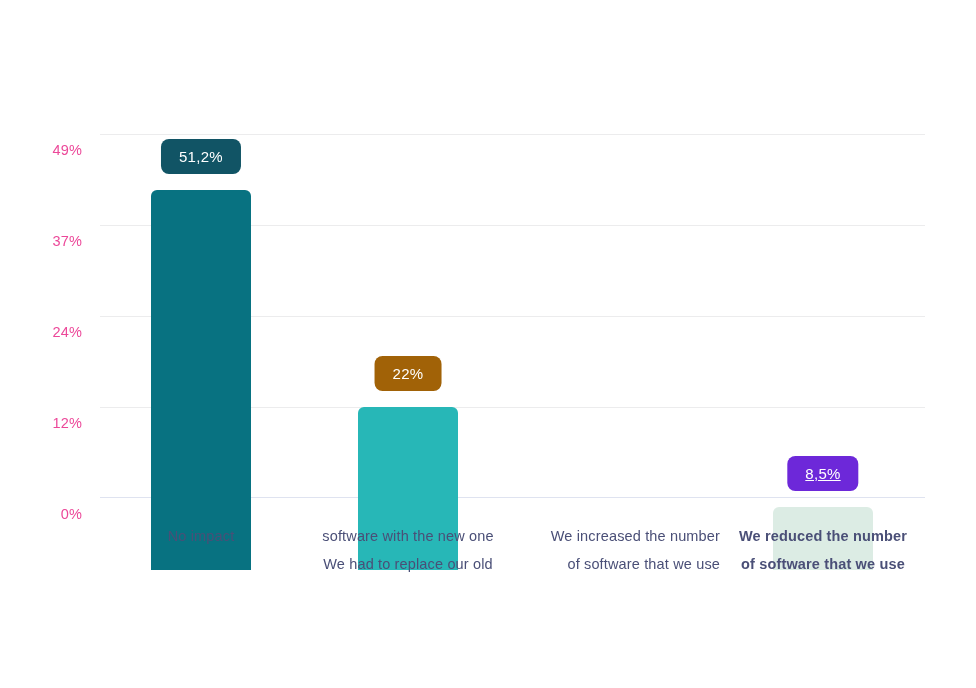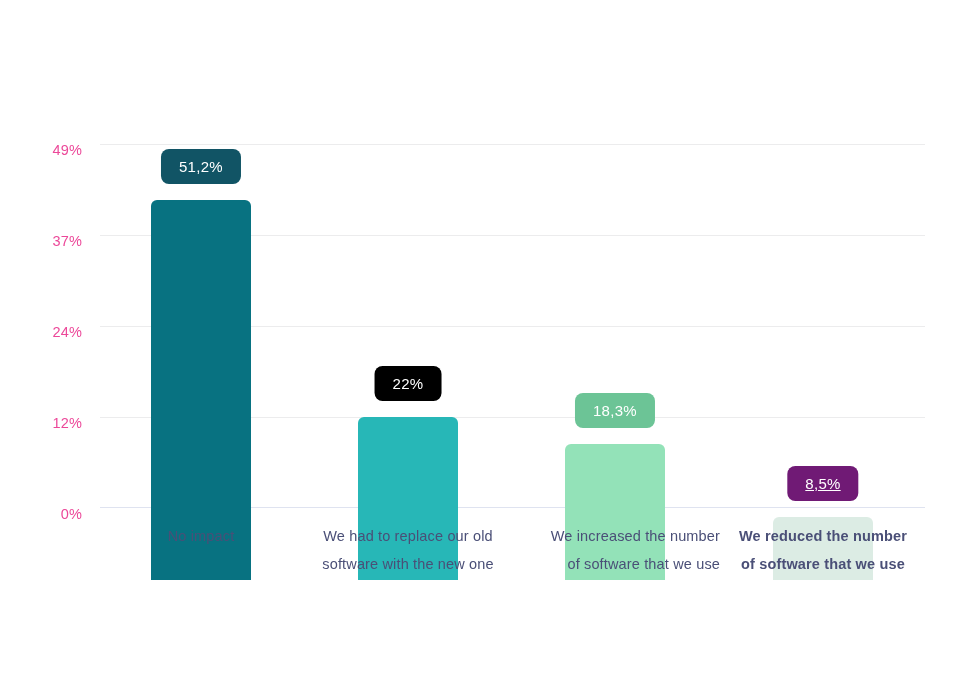--- a/index.html
+++ b/index.html
@@ -18,21 +18,21 @@
     position: relative;
     width: 976px;
     height: 688px;
     background: #ffffff;
   }
 
   
   #plot-area {
     position: absolute;
     left: 100px;
-    top: 144px;          
+    top: 134px;          
     width: 825px;        
     height: 436px;       
   }
 
   .gridline {
     position: absolute;
     left: 0;
     width: 100%;
     height: 1px;
     background: #ececed;
@@ -132,44 +132,40 @@
     <div class="gridline" style="top:273px;"></div>
     <div class="gridline baseline" style="top:363px;"></div>
 
     <div class="bar-group" style="left:51px; height:364px;">
       <div class="bar" style="height:380px; background:#087281;"></div>
       <div class="value-badge" style="bottom:396px; background:#115465;">51,2%</div>
     </div>
 
     <div class="bar-group" style="left:258px; height:364px;">
       <div class="bar" style="height:163px; background:#27b7b7;"></div>
-      <div class="value-badge" style="bottom:179px; background:#000000;margin-top:31px;">22%</div>
+      <div class="value-badge" style="bottom:179px; background:#a16207;margin-top:31px;">22%</div>
     </div>
 
-    <div class="bar-group" style="left:465px; height:364px;">
-      <div class="bar" style="height:136px; background:#93e2b8;"></div>
-      <div class="value-badge" style="bottom:152px; background:#6cc496;">18,3%</div>
-    </div>
 
     <div class="bar-group" style="left:673px; height:364px;">
       <div class="bar" style="height:63px; background:#dcece4;"></div>
-      <div class="value-badge" style="bottom:79px; background:#701a75;text-decoration:underline;">8,5%</div>
+      <div class="value-badge" style="bottom:79px; background:#6d28d9;text-decoration:underline;">8,5%</div>
     </div>
 
   </div>
 
   <div id="x-axis">
 
     <div class="xlabel" style="left:96px;">
       <span class="line">No impact</span>
     </div>
 
     <div class="xlabel" style="left:303px;">
+      <span class="line">software with the new one</span>
       <span class="line">We had to replace our old</span>
-      <span class="line">software with the new one</span>
     </div>
 
     <div class="xlabel" style="left:510px;text-align:right;">
       <span class="line">We increased the number</span>
       <span class="line">of software that we use</span>
     </div>
 
     <div class="xlabel" style="left:718px;font-weight:bold;">
       <span class="line">We reduced the number</span>
       <span class="line">of software that we use</span>

